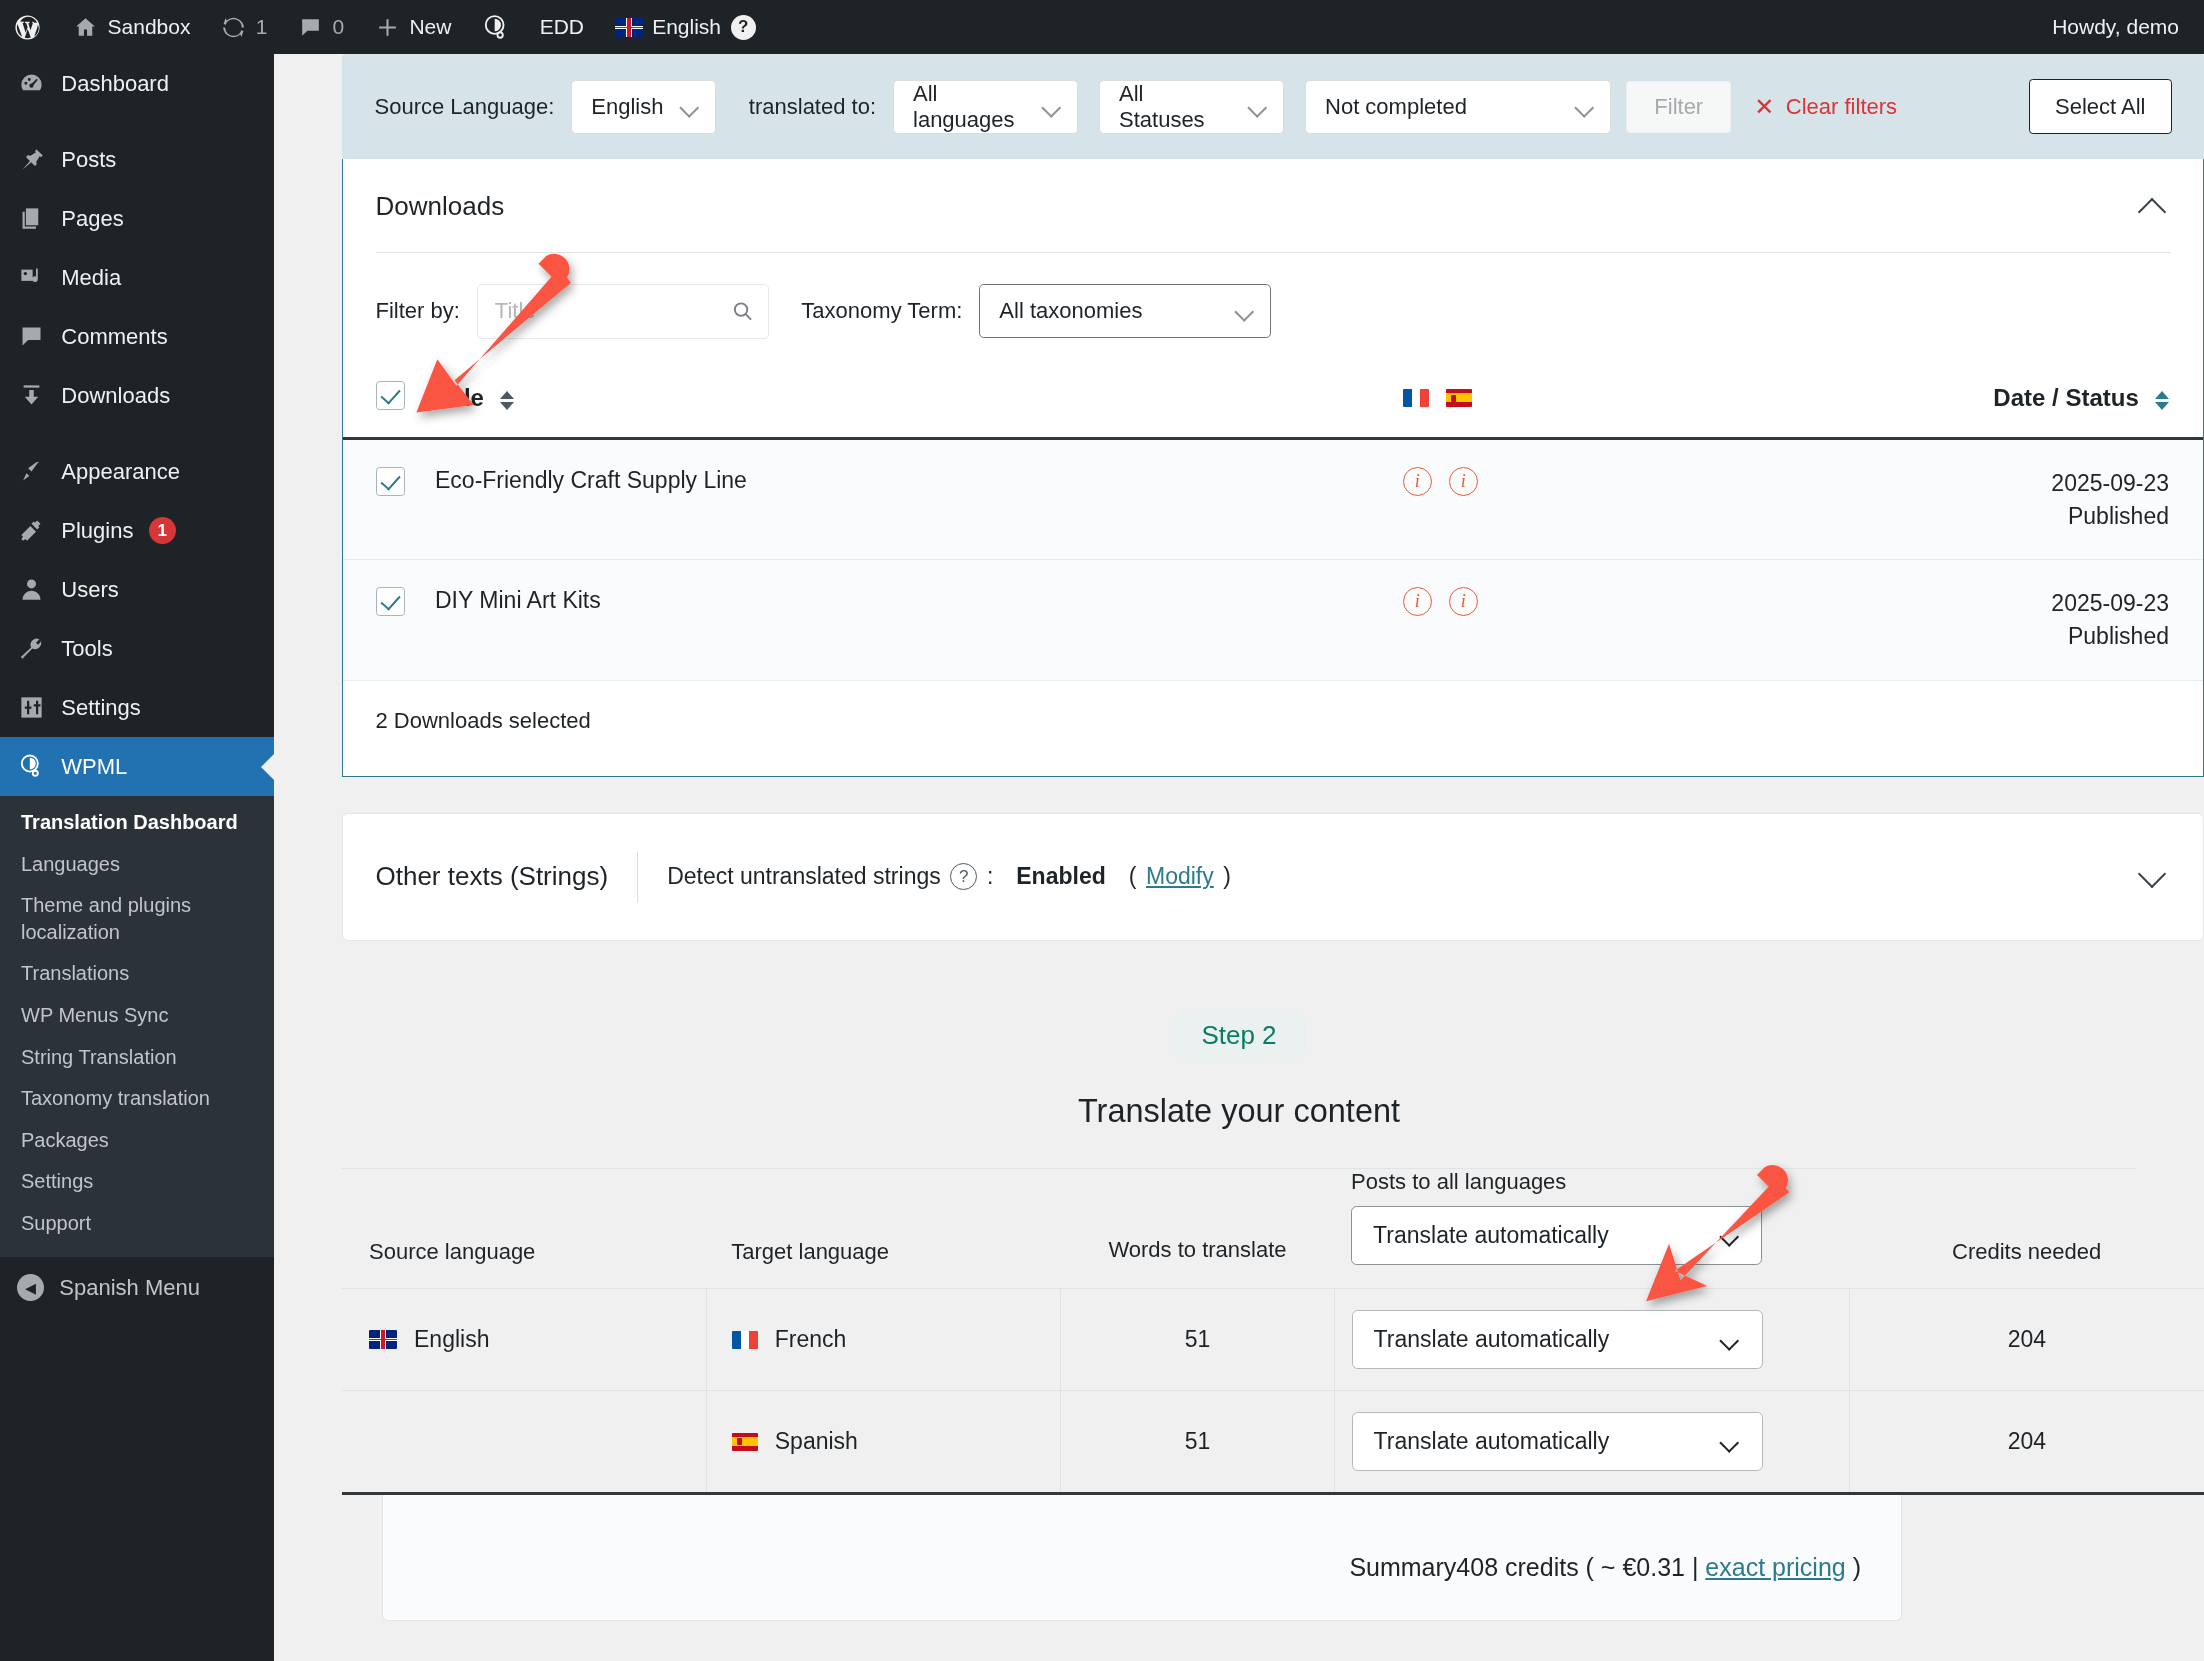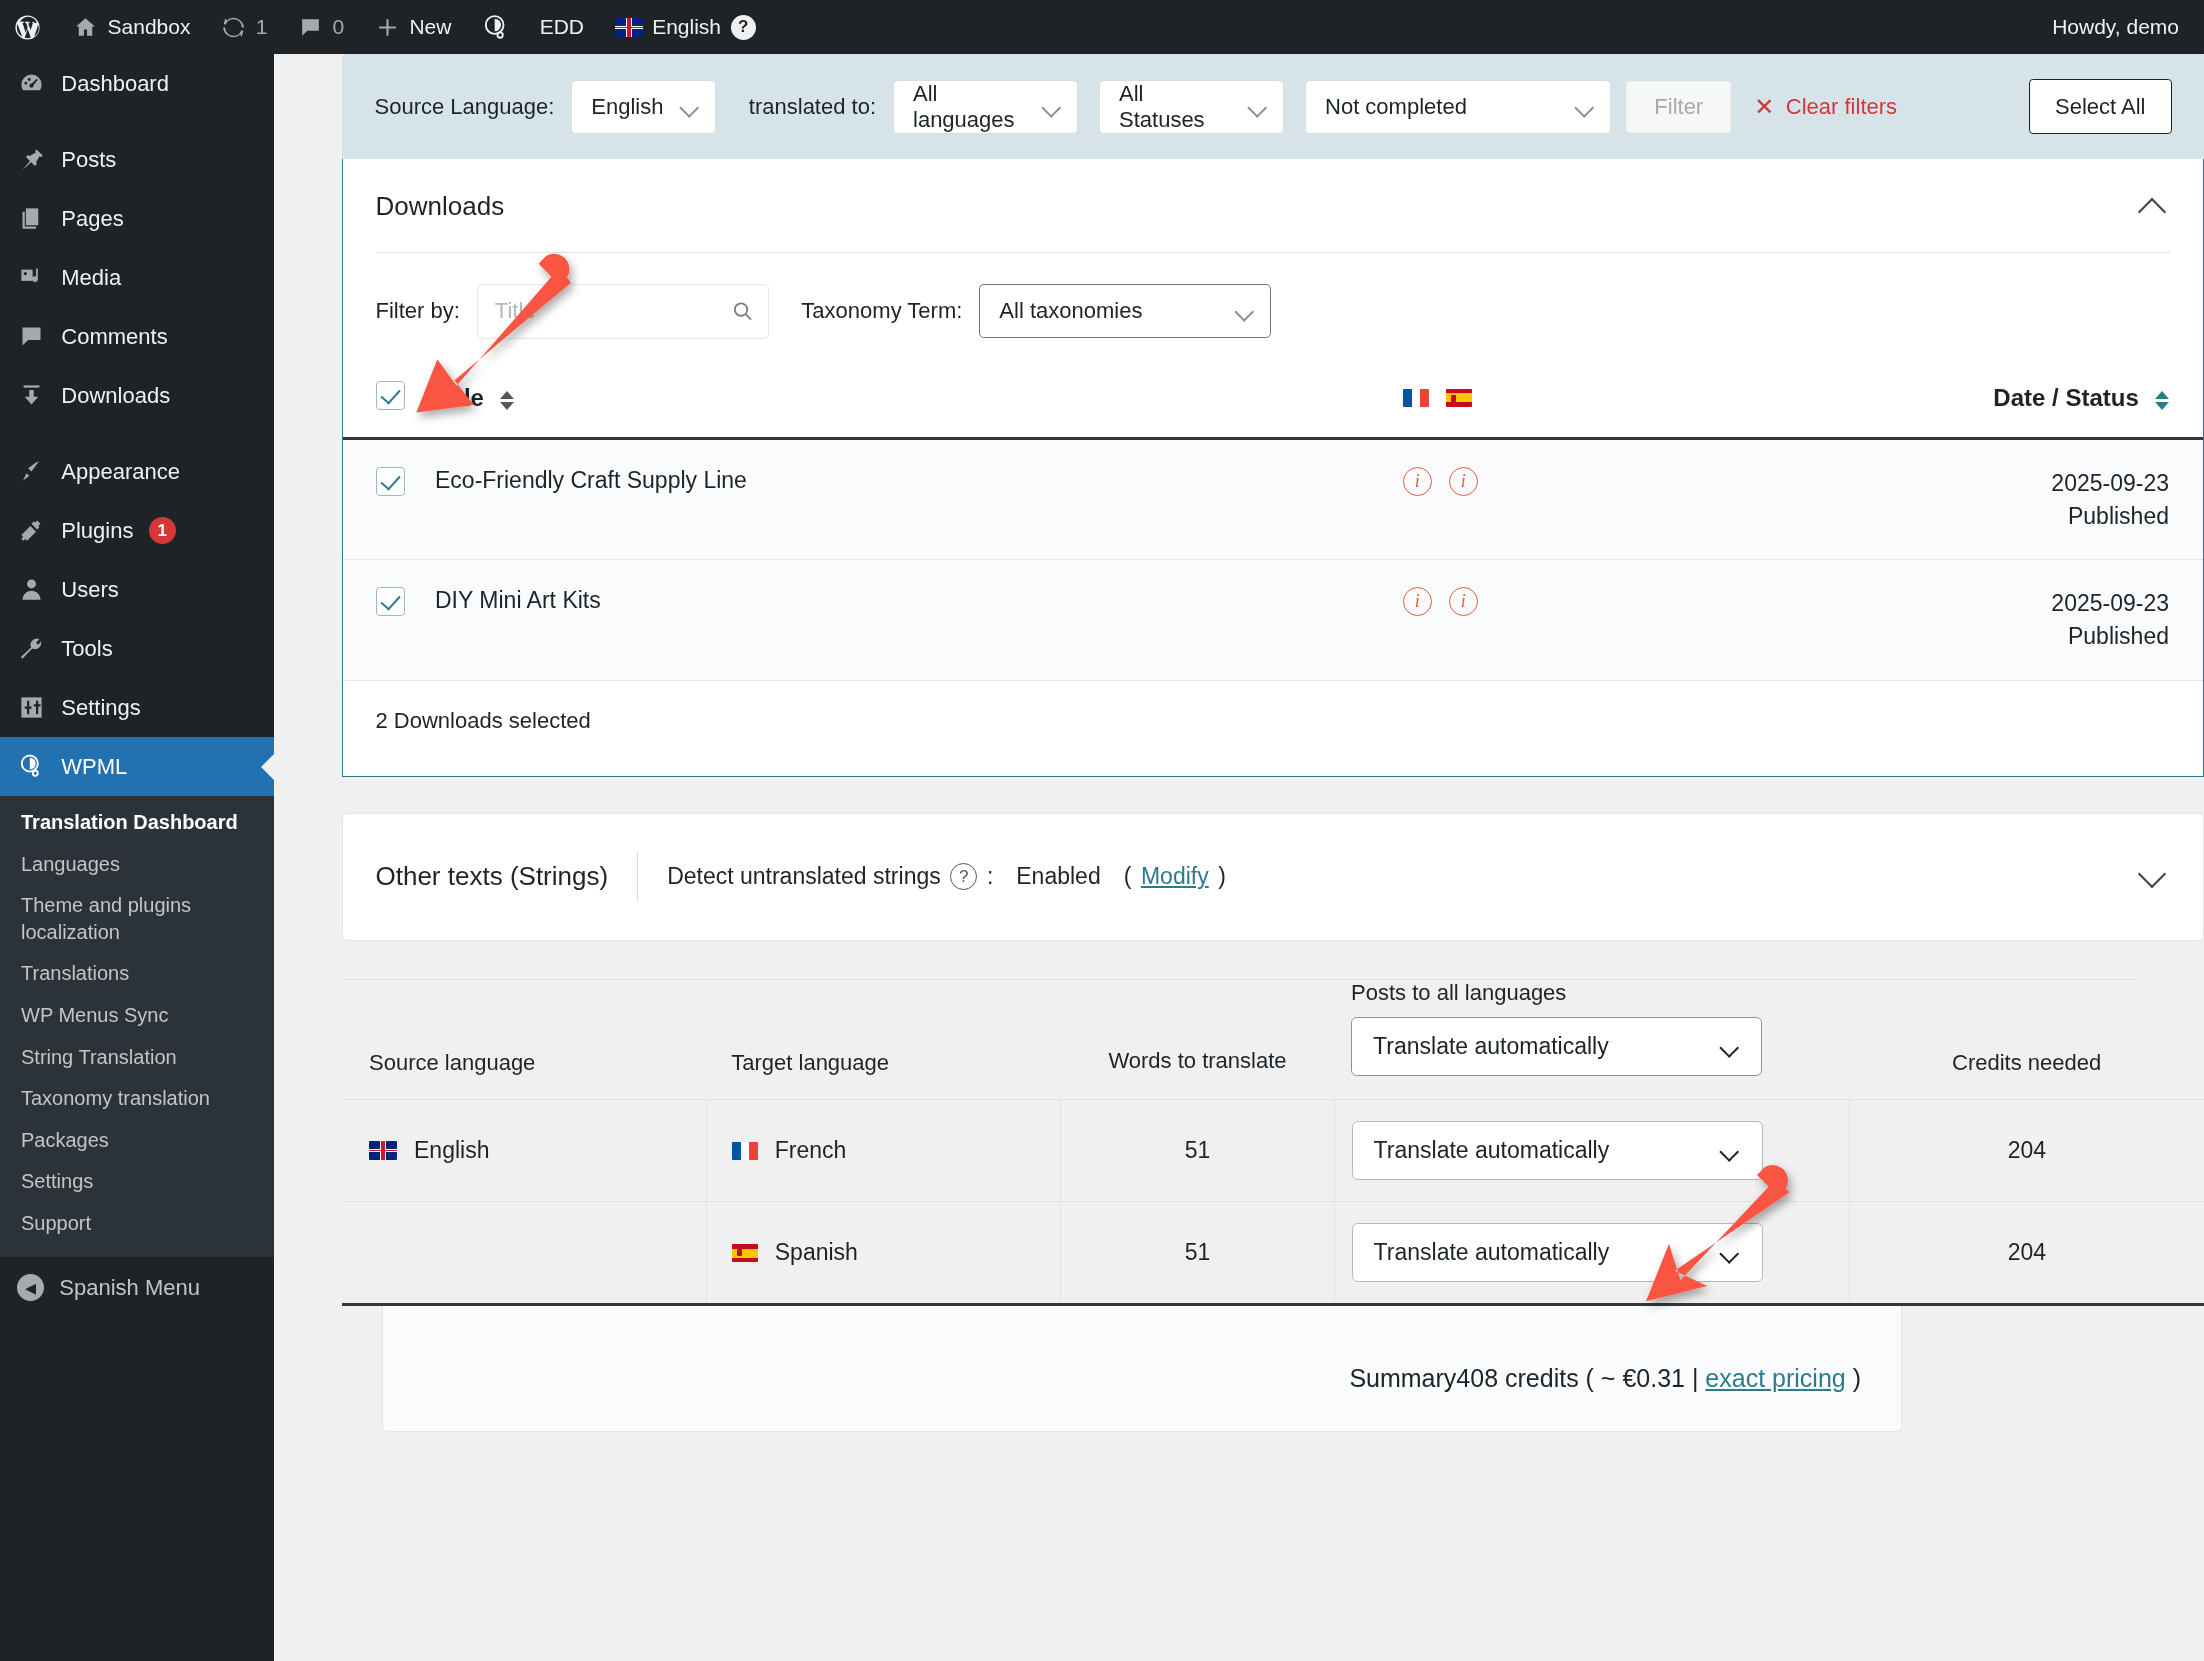--- a/index.html
+++ b/index.html
@@ -295,21 +295,21 @@
   .ot-left { display:flex; align-items:center; gap: 0; }
   .ot-title { font-size: 26px; color: #1d2327; padding-right: 29px; }
   .ot-vline { width: 1px; height: 50px; background: #dcdcde; margin-right: 29px; }
   .ot-text { font-size: 23px; color: #1d2327; display:flex; align-items:center; gap: 9.6px; }
   .help-ico {
     width: 27px; height: 27px; border-radius: 50%;
     border: 1.7px solid #50575e; color: #50575e;
     display:inline-flex; align-items:center; justify-content:center;
     font-size: 17px; flex:none;
   }
-  .ot-enabled { font-weight: normal; margin-left: 13.4px; }
+  .ot-enabled { font-weight: bold; margin-left: 13.4px; }
   .link { color: #2c7b8c; text-decoration: underline; }
 
   
   .step-wrap { text-align: center; margin-top: 69px; }
   .step-badge {
     display: inline-block; background: #eaf1f0; color: #0a7c66;
     border-radius: 23px; padding: 10.5px 31px; font-size: 26px;
   }
   .step-title { font-size: 32.5px; color: #1d2327; margin-top: 31px; }
   .step-rule { height: 1px; background: #e0e2e4; margin: 38px 68px 0 68px; }
@@ -700,20 +700,24 @@
         <span>:</span>
         <span class="ot-enabled">Enabled</span>
         <span style="margin-left:13.4px">(</span>
           <a class="link">Modify</a>
           <span>)</span>
       </span>
     </div>
     <span class="chev-big down"></span>
   </div>
 
+  <div class="step-wrap">
+    <span class="step-badge">Step 2</span>
+    <div class="step-title">Translate your content</div>
+  </div>
   <div class="step-rule"></div>
 
   <table class="tr-table">
     <thead>
       <tr>
         <th class="th-src">Source language</th>
         <th class="th-tgt">Target language</th>
         <th class="th-words">Words to translate</th>
         <th class="th-apply">
           <div class="apply-label">Posts to all languages</div>

